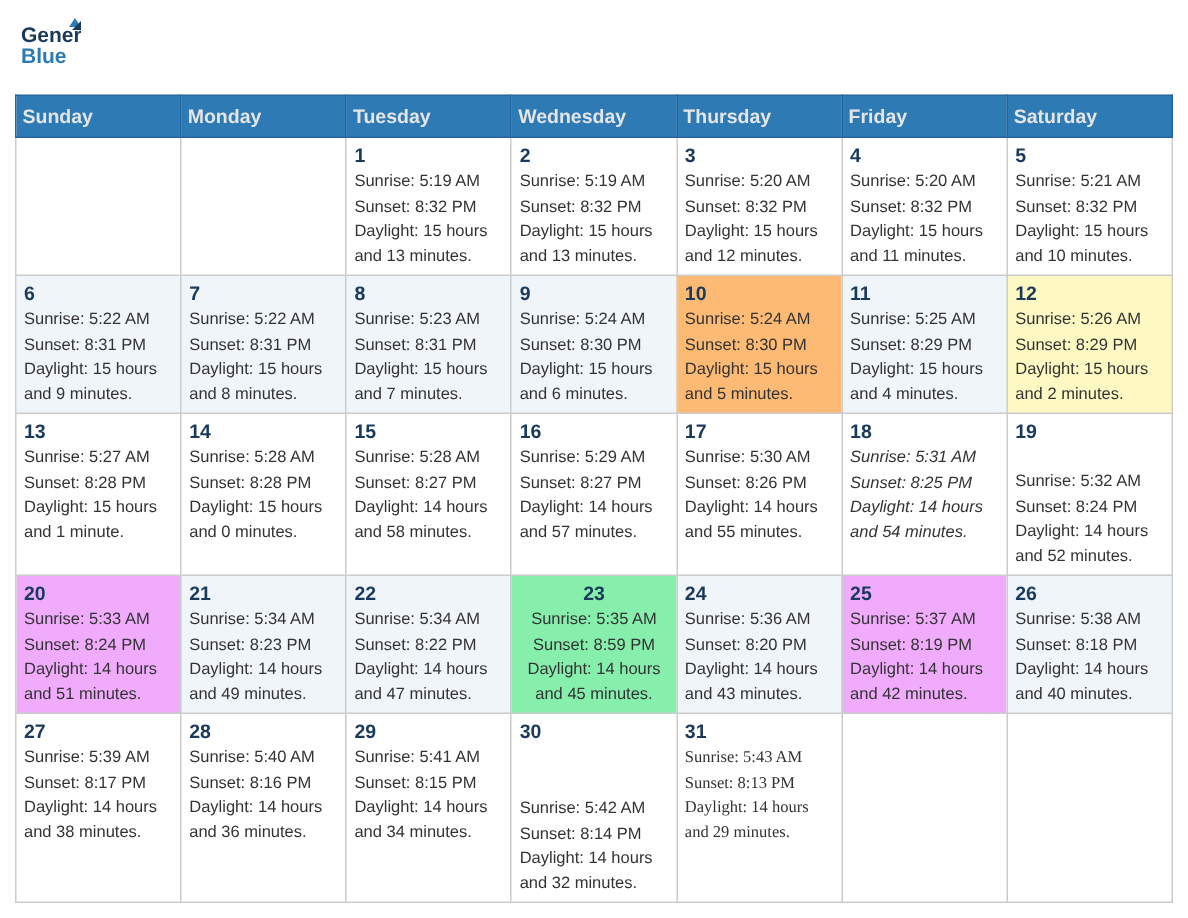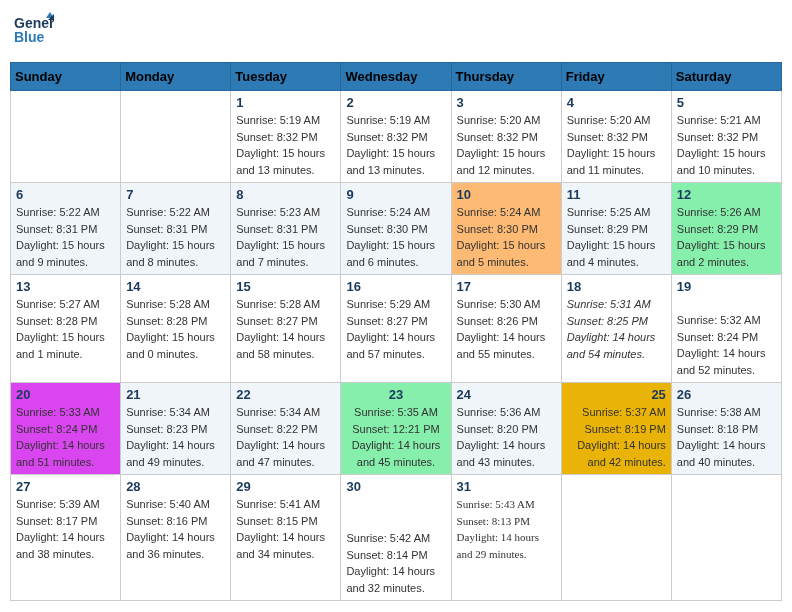--- a/index.html
+++ b/index.html
@@ -35,21 +35,21 @@
       font-size: 15px;
       color: #333;
     }
     .calendar {
       width: 100%;
       border-collapse: collapse;
       border: 1px solid #ccc;
     }
     .calendar th {
       background-color: #2d7ab5;
-      color: #000000;
+      color: #e5e5e5;
       font-size: 13px;
       font-weight: bold;
       padding: 6px 4px;
       text-align: left;
       border: 1px solid #2566a0;
     }
     .calendar td {
       vertical-align: top;
       border: 1px solid #ccc;
       padding: 4px 5px;
@@ -185,21 +185,21 @@
 Daylight: 15 hours
 and 5 minutes.</div>
         </td>
         <td style="background-color: rgb(240, 245, 250);">
           <span class="day-number">11</span>
           <div class="day-info" style="white-space: pre-line;">Sunrise: 5:25 AM
 Sunset: 8:29 PM
 Daylight: 15 hours
 and 4 minutes.</div>
         </td>
-        <td style="background-color: #86efac;">
+        <td style="background-color: #fef9c3;">
           <span class="day-number">12</span>
           <div class="day-info" style="white-space: pre-line;">Sunrise: 5:26 AM
 Sunset: 8:29 PM
 Daylight: 15 hours
 and 2 minutes.</div>
         </td>
       </tr>
       <tr>
         <td>
           <span class="day-number">13</span>
@@ -245,21 +245,21 @@
         </td>
         <td>
           <span class="day-number">19</span>
           <div class="day-info" style="white-space: pre-line; margin-top: 18px;">Sunrise: 5:32 AM
 Sunset: 8:24 PM
 Daylight: 14 hours
 and 52 minutes.</div>
         </td>
       </tr>
       <tr>
-        <td style="background-color: #d946ef;">
+        <td style="background-color: #f0abfc;">
           <span class="day-number">20</span>
           <div class="day-info" style="white-space: pre-line;">Sunrise: 5:33 AM
 Sunset: 8:24 PM
 Daylight: 14 hours
 and 51 minutes.</div>
         </td>
         <td style="background-color: rgb(240, 245, 250);">
           <span class="day-number">21</span>
           <div class="day-info" style="white-space: pre-line;">Sunrise: 5:34 AM
 Sunset: 8:23 PM
@@ -269,32 +269,32 @@
         <td style="background-color: rgb(240, 245, 250);">
           <span class="day-number">22</span>
           <div class="day-info" style="white-space: pre-line;">Sunrise: 5:34 AM
 Sunset: 8:22 PM
 Daylight: 14 hours
 and 47 minutes.</div>
         </td>
         <td style="background-color: #86efac; text-align: center;">
           <span class="day-number">23</span>
           <div class="day-info" style="white-space: pre-line;">Sunrise: 5:35 AM
-Sunset: 12:21 PM
+Sunset: 8:59 PM
 Daylight: 14 hours
 and 45 minutes.</div>
         </td>
         <td style="background-color: rgb(240, 245, 250);">
           <span class="day-number">24</span>
           <div class="day-info" style="white-space: pre-line;">Sunrise: 5:36 AM
 Sunset: 8:20 PM
 Daylight: 14 hours
 and 43 minutes.</div>
         </td>
-        <td style="background-color: #eab308; text-align: right;">
+        <td style="background-color: #f0abfc;">
           <span class="day-number">25</span>
           <div class="day-info" style="white-space: pre-line;">Sunrise: 5:37 AM
 Sunset: 8:19 PM
 Daylight: 14 hours
 and 42 minutes.</div>
         </td>
         <td style="background-color: rgb(240, 245, 250);">
           <span class="day-number">26</span>
           <div class="day-info" style="white-space: pre-line;">Sunrise: 5:38 AM
 Sunset: 8:18 PM

